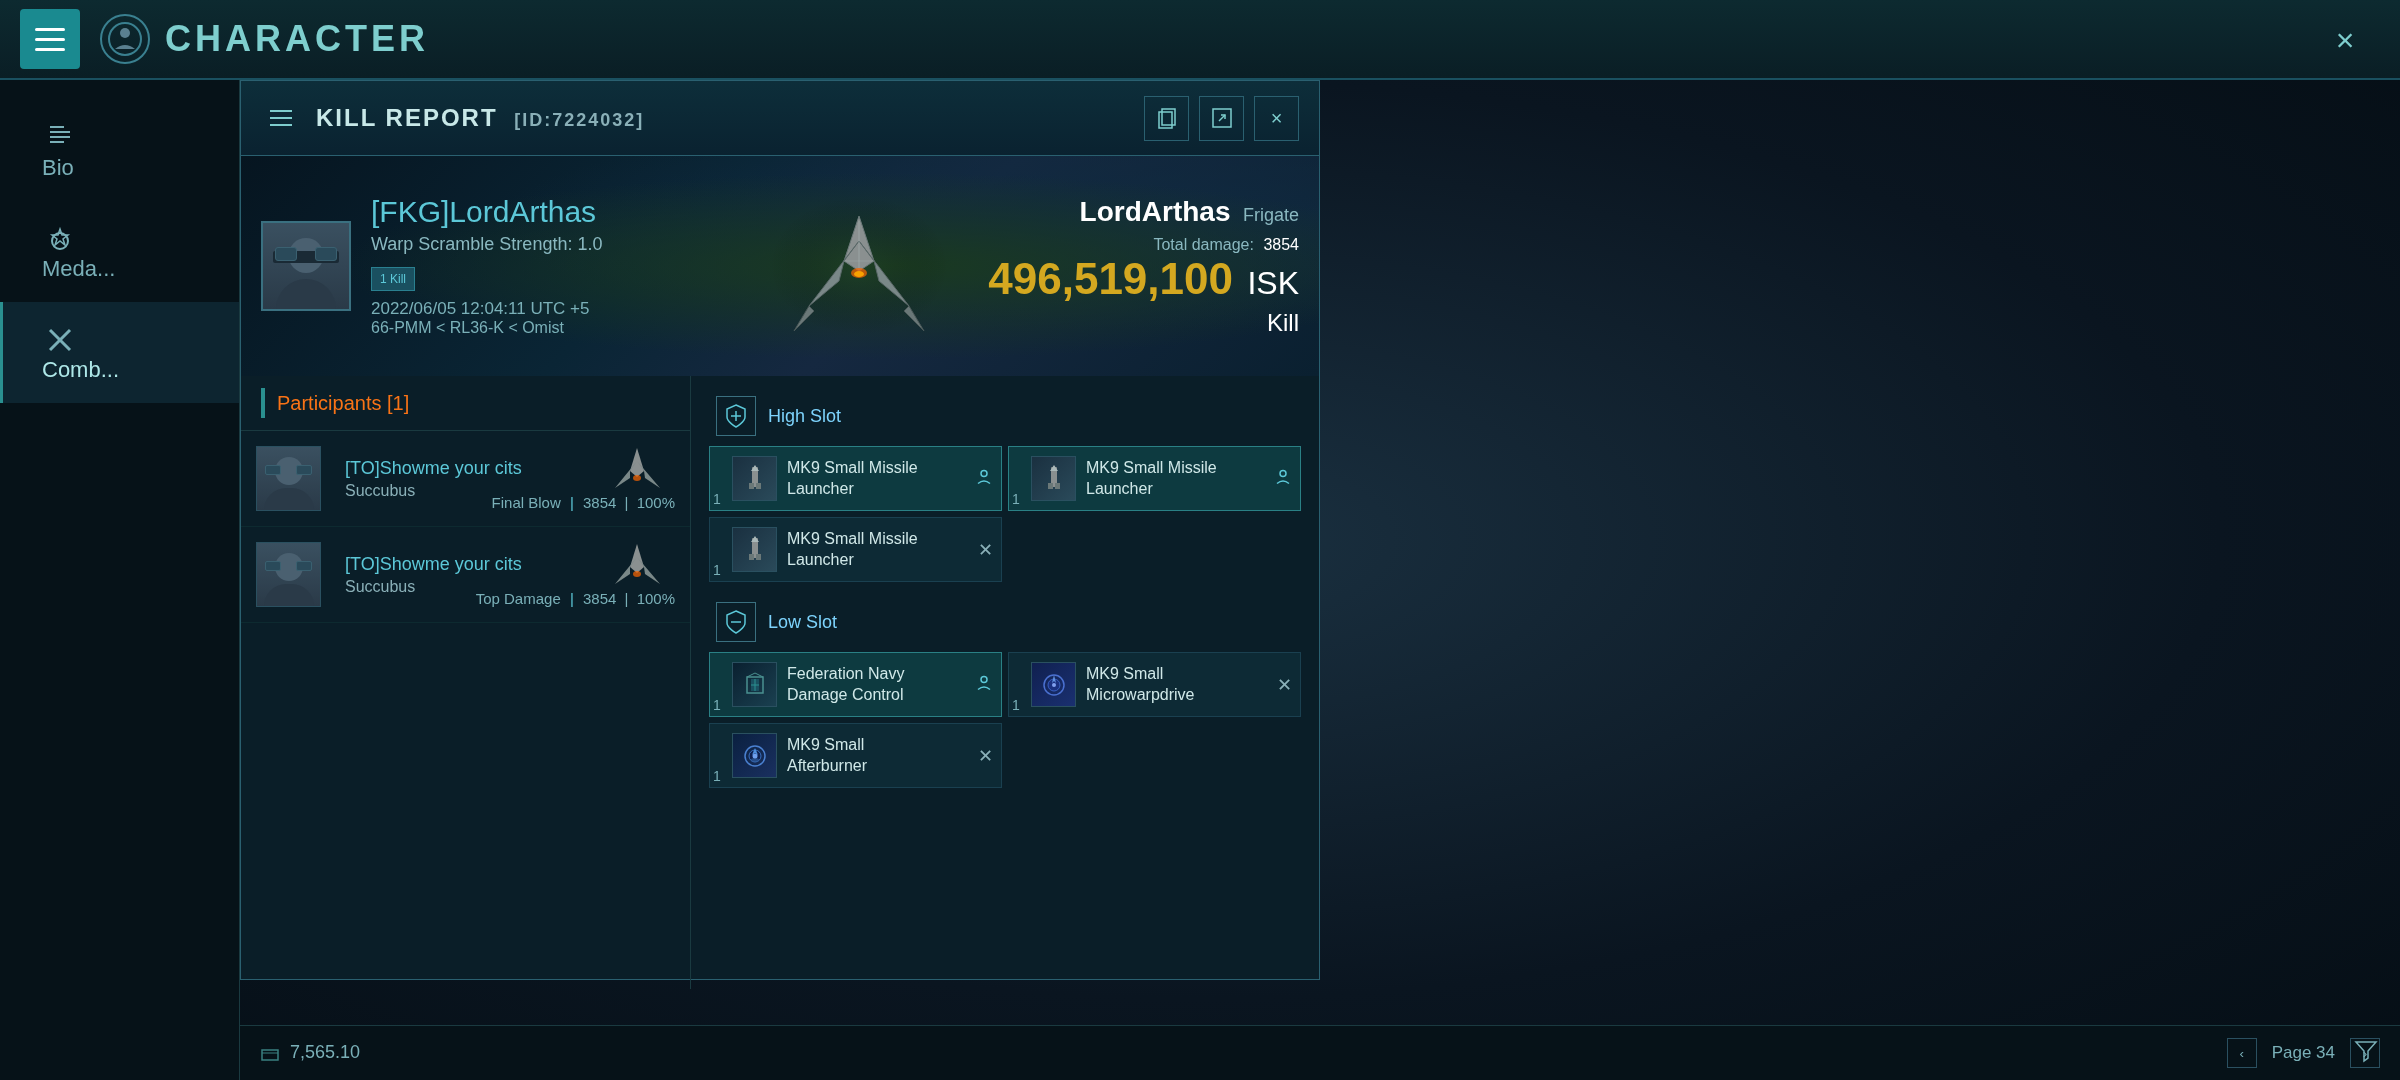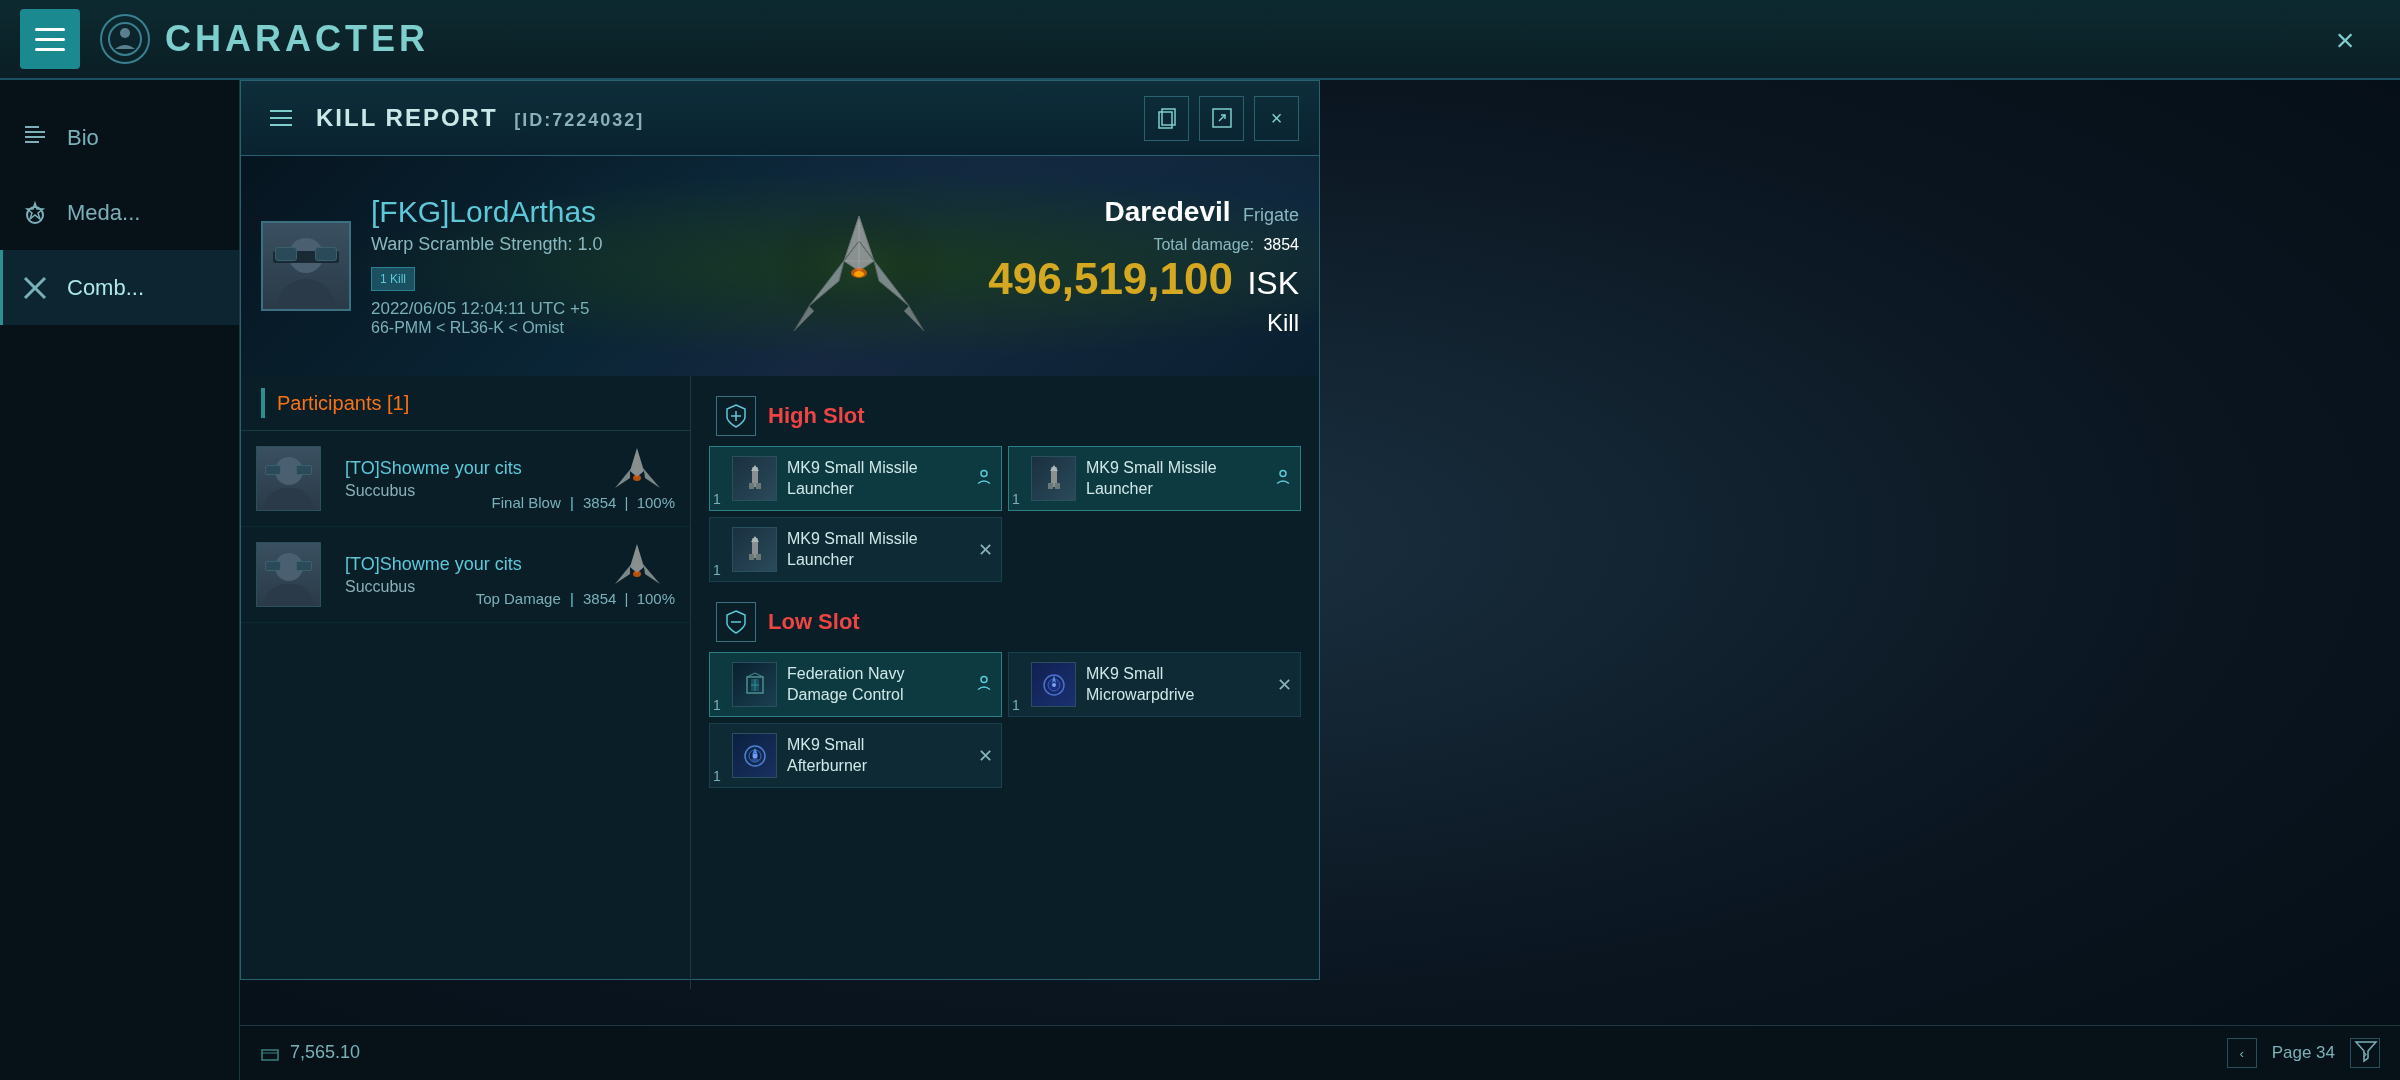--- a/index.html
+++ b/index.html
@@ -88,26 +88,26 @@
       width: 240px;
       background: #061218;
       border-right: 1px solid #1a3a40;
       display: flex;
       flex-direction: column;
       padding-top: 20px;
     }
 
     .sidebar-item {
       display: flex;
-      align-items: center;
-      padding: 20px 14px;
+      padding: 20px 39px;
       color: #7ab0b8;
       font-size: 22px;
       cursor: pointer;
       border-left: 3px solid transparent;
+      flex-direction: column;
     }
     .sidebar-item.active {
       background: #0d2530;
       border-left: 3px solid #2a9090;
       color: #aee8e8;
     }
     .sidebar-icon {
       width: 35px; height: 35px;
       margin-right: 15px;
       display: flex;
@@ -414,23 +414,23 @@
 
     .slot-icon {
       width: 40px; height: 40px;
       border: 1px solid #3a7080;
       display: flex;
       align-items: center;
       justify-content: center;
     }
 
     .slot-title {
-      color: #ef4444;
-      font-size: 22px;
-      font-weight: bold;
+      color: #7dd3fc;
+      font-size: 18px;
+      font-weight: normal;
     }
 
     .slot-items-grid {
       display: grid;
       grid-template-columns: 1fr 1fr;
       gap: 6px;
       padding: 0 8px 10px 8px;
     }
 
     .slot-item {
@@ -691,21 +691,21 @@
         <ellipse cx="110" cy="87" rx="8" ry="5" fill="#ff6600" opacity="0.7"></ellipse>
         <ellipse cx="110" cy="88" rx="5" ry="3" fill="#ffaa00" opacity="0.9"></ellipse>
 
         <line x1="110" y1="35" x2="110" y2="82" stroke="#aab8b8" stroke-width="1" opacity="0.5"></line>
         <line x1="95" y1="75" x2="125" y2="75" stroke="#aab8b8" stroke-width="1" opacity="0.3"></line>
       </svg>
     </div>
 
     <div class="kill-result">
       <div>
-        <span class="ship-name-large">Daredevil</span>
+        <span class="ship-name-large">LordArthas</span>
         <span class="ship-type" style="margin-left:8px;">Frigate</span>
       </div>
       <div class="damage-label">
         <span>Total damage:</span>
         <span style="color:white; margin-left:5px;">3854</span>
       </div>
       <div>
         <span class="isk-value">496,519,100</span>
         <span class="isk-label" style="margin-left:10px;">ISK</span>
       </div>

